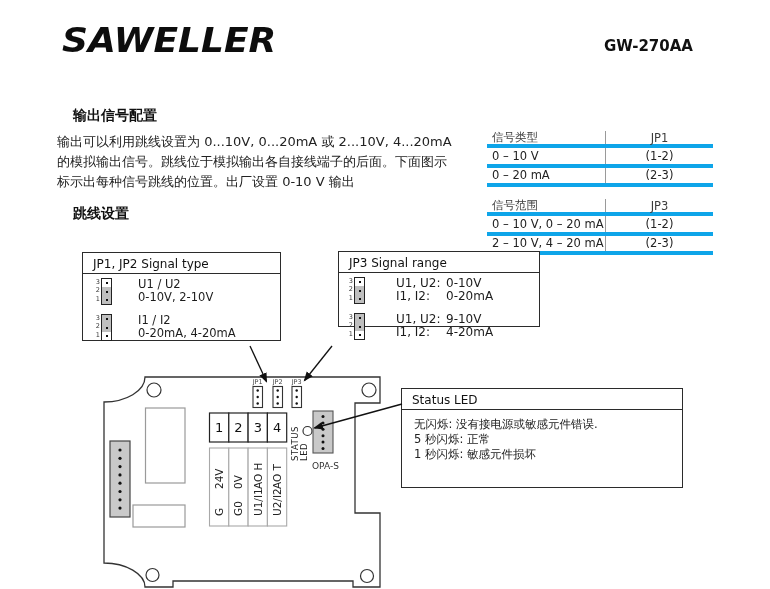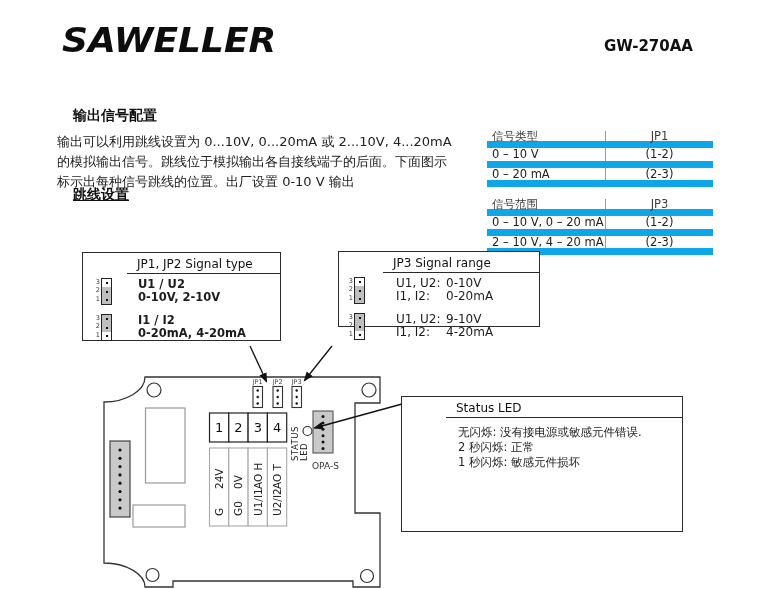--- a/index.html
+++ b/index.html
@@ -16,56 +16,56 @@
     letter-spacing:0px; color:#0d0d0d; transform:scaleY(.95);
   }
   .model { left:604px; top:37px; width:100px; font-size:15px; font-weight:bold; color:#111; }
 
   
   .h-section { left:57px; font-size:14px; font-weight:bold; color:#111;margin-left:16px; }
   .para { left:57px; top:132px; font-size:13px; line-height:20px; color:#222; white-space:nowrap; }
 
   
   .sig-table { left:487px; width:226px; font-size:11.5px; color:#222; }
-  .t-row { display:flex; align-items:stretch; border-bottom:7px solid #0ea5e9; height:19.5px; }
+  .t-row { display:flex; align-items:stretch; border-bottom:4px solid #0ea5e9; height:19.5px; }
   .t-row.hdr { height:17px; color:#3c3c3c; }
   .t-c1 { width:118px; padding-left:5px; display:flex; align-items:center; }
   .t-c2 { flex:1; border-left:1px solid #9a9a9a; display:flex; align-items:center; justify-content:center; }
 
   
-  .legend-box { border:1.2px solid #2b2b2b; background:#fff;padding-left:44px; }
+  .legend-box { border:1.2px solid #2b2b2b; background:#fff; }
   .legend-title { font-size:12px; color:#111; padding:4px 10px 3px 10px; border-bottom:1.2px solid #2b2b2b; height:21px; }
   .legend-row { position:absolute; display:flex; }
   .jmp { display:flex; }
   .jmp-pins { display:flex; flex-direction:column; font-size:6.5px; line-height:8.4px; color:#333; text-align:right; width:6px; margin-right:1px; }
   .jmp-header { width:11px; height:27.2px; border:1px solid #222; display:flex; flex-direction:column; background:#fff; }
   .jmp-cell { flex:1; position:relative; }
   .jmp-cell.s { background:#bfbfbf; }
   .jmp-cell::after { content:""; position:absolute; width:2px; height:2px; background:#111; left:50%; top:50%; margin:-1px 0 0 -1px; }
-  .legend-text { font-size:11.5px; line-height:13px; color:#1c1c1c;font-weight:bold; }
+  .legend-text { font-size:11.5px; line-height:13px; color:#1c1c1c; }
   .lt-grid { display:flex; font-size:12px; line-height:13px; color:#1c1c1c; }
   .lt-labels { width:50px; }
   .status-lines { font-size:11.5px; line-height:15px; color:#222; padding:7px 12px; }
 
   svg text { font-family:"DejaVu Sans", sans-serif; }
   .board-svg { left:0; top:0; pointer-events:none; }
 </style>
 </head>
 <body>
 
 <div class="abs logo">SAWELLER</div>
 <div class="abs model">GW-270AA</div>
 
 <div class="abs h-section" style="top:107px;">输出信号配置</div>
 <div class="abs para">
   <div>输出可以利用跳线设置为 0...10V, 0...20mA 或 2...10V, 4...20mA</div>
   <div>的模拟输出信号。跳线位于模拟输出各自接线端子的后面。下面图示</div>
   <div>标示出每种信号跳线的位置。出厂设置 0-10 V 输出</div>
 </div>
-<div class="abs h-section" style="top:186px;text-decoration:underline;">跳线设置</div>
+<div class="abs h-section" style="top:205px;">跳线设置</div>
 
 <div class="abs sig-table" style="top:131px;">
   <div class="t-row hdr">
     <div class="t-c1">信号类型</div>
     <div class="t-c2">JP1</div>
   </div>
   <div class="t-row">
     <div class="t-c1">0 – 10 V</div>
     <div class="t-c2">(1-2)</div>
   </div>
@@ -175,25 +175,25 @@
         <div>I1, I2:</div>
       </div>
       <div>
         <div>9-10V</div>
         <div>4-20mA</div>
       </div>
     </div>
   </div>
 </div>
 
-<div class="abs legend-box" style="left:401px; top:396px; width:282px; height:136px;">
+<div class="abs legend-box" style="left:401px; top:388px; width:282px; height:100px;">
   <div class="legend-title">Status LED</div>
   <div class="status-lines">
     <div>无闪烁: 没有接电源或敏感元件错误.</div>
-    <div>2 秒闪烁: 正常</div>
+    <div>5 秒闪烁: 正常</div>
     <div>1 秒闪烁: 敏感元件损坏</div>
   </div>
 </div>
 
 <svg class="abs board-svg" width="770" height="589" viewBox="0 0 770 589">
   <defs>
     <marker id="ah" markerWidth="9" markerHeight="8" refX="6.5" refY="3" orient="auto">
       <path d="M0,0 L7.5,3 L0,6 Z" fill="#111"></path>
     </marker>
   </defs>

